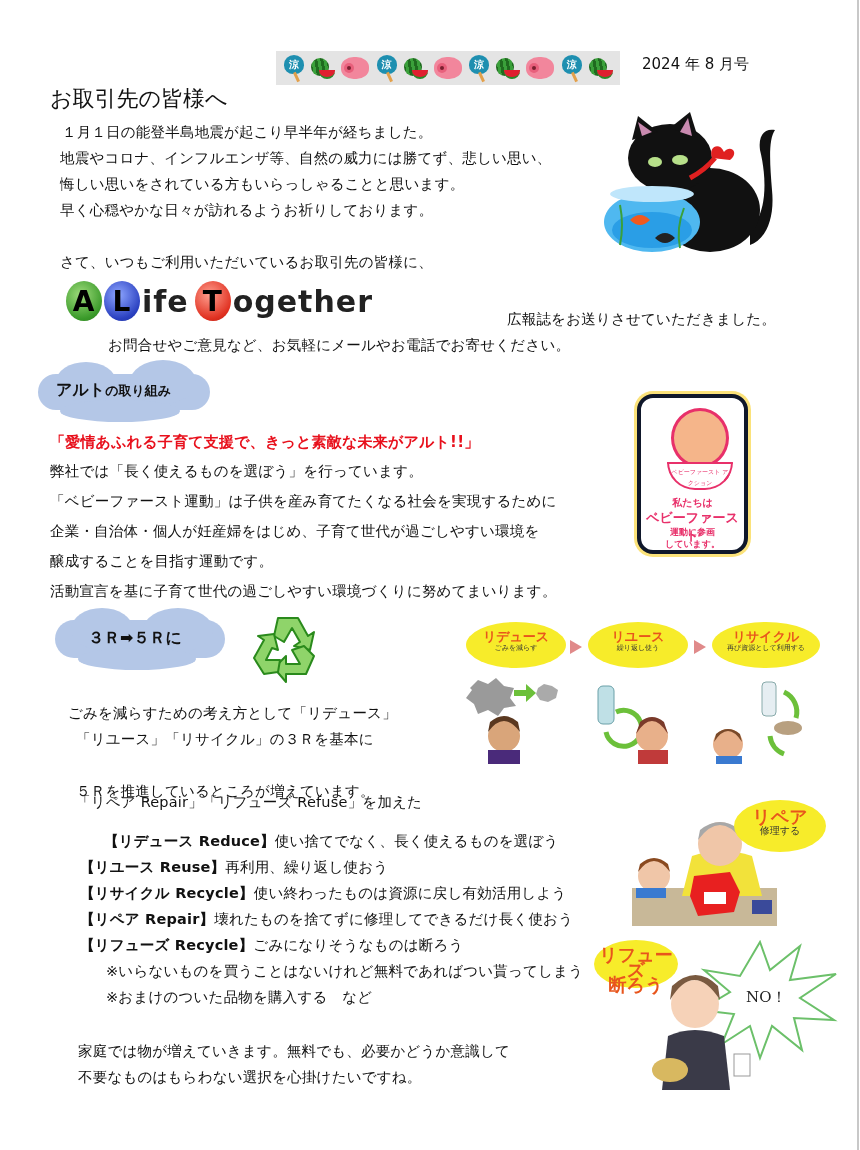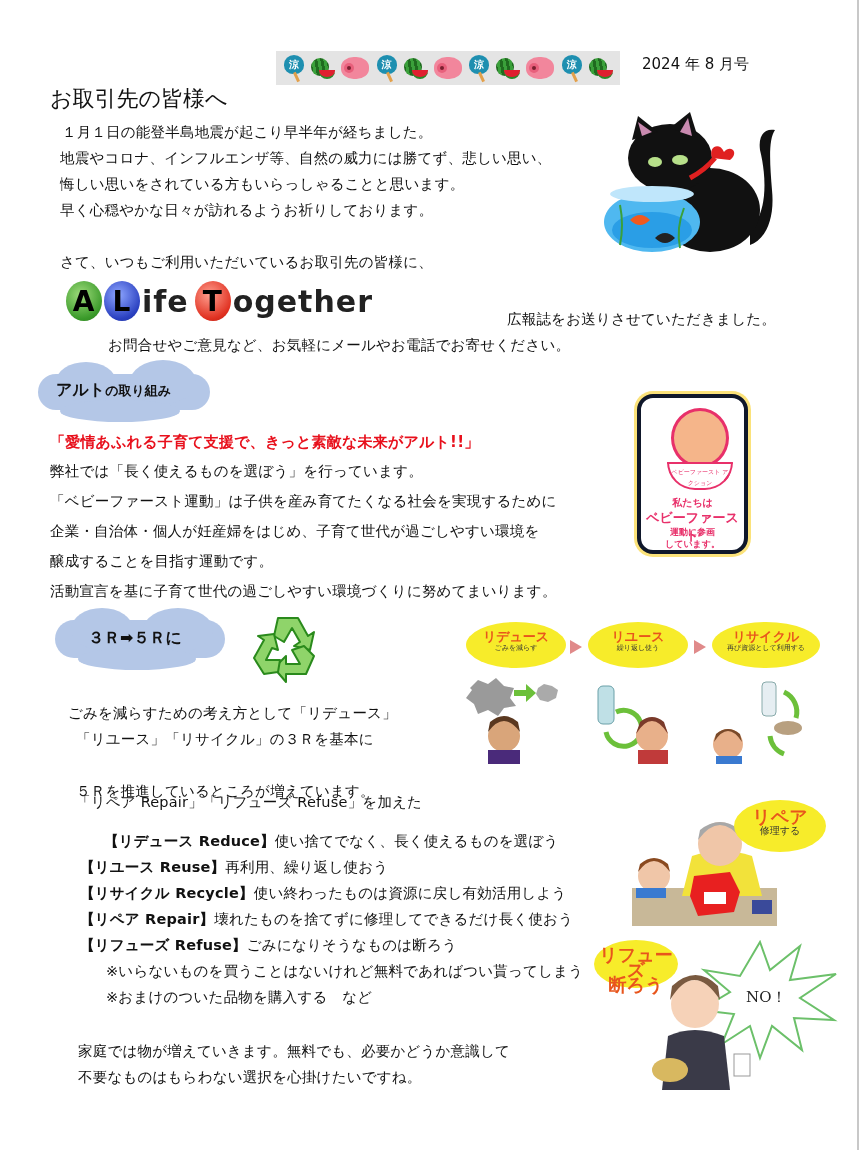--- a/index.html
+++ b/index.html
@@ -223,21 +223,21 @@
 
 <div class="abs txt" style="left:68px; top:700px;">ごみを減らすための考え方として「リデュース」</div>
 <div class="abs txt" style="left:76px; top:726px;">「リユース」「リサイクル」の３Ｒを基本に</div>
 <div class="abs txt" style="left:76px; top:752px;margin-top:37px;">「リペア Repair」「リフューズ Refuse」を加えた</div>
 <div class="abs txt" style="left:76px; top:778px;">５Ｒを推進しているところが増えています。</div>
 
 <div class="abs txt" style="left:80px; top:828px;margin-left:24px;"><b class="k">【リデュース Reduce】</b><span>使い捨てでなく、長く使えるものを選ぼう</span></div>
 <div class="abs txt" style="left:80px; top:854px;"><b class="k">【リユース Reuse】</b><span>再利用、繰り返し使おう</span></div>
 <div class="abs txt" style="left:80px; top:880px;"><b class="k">【リサイクル Recycle】</b><span>使い終わったものは資源に戻し有効活用しよう</span></div>
 <div class="abs txt" style="left:80px; top:906px;"><b class="k">【リペア Repair】</b><span>壊れたものを捨てずに修理してできるだけ長く使おう</span></div>
-<div class="abs txt" style="left:80px; top:932px;"><b class="k">【リフューズ Refuse】</b><span>ごみになりそうなものは断ろう</span></div>
+<div class="abs txt" style="left:80px; top:932px;"><b class="k">【リフューズ Recycle】</b><span>ごみになりそうなものは断ろう</span></div>
 <div class="abs txt" style="left:106px; top:958px;">※いらないものを買うことはないけれど無料であればつい貰ってしまう</div>
 <div class="abs txt" style="left:106px; top:984px;">※おまけのついた品物を購入する　など</div>
 
 <svg class="abs repair-scene" viewBox="0 0 145 110">
   <rect x="0" y="72" width="145" height="38" fill="#c8b898"></rect>
   <path d="M60 40 q30 -10 60 0 l10 40 l-80 0 Z" fill="#f2e23a"></path>
   <circle cx="88" cy="28" r="22" fill="#f0c6a8"></circle>
   <path d="M66 24 q22 -30 44 0 l-2 -10 q-20 -16 -40 0 Z" fill="#a8a8a8"></path>
   <circle cx="22" cy="60" r="16" fill="#f0c6a8"></circle>
   <path d="M6 56 q16 -22 32 0 l-2 -8 q-14 -12 -28 0 Z" fill="#8a4a20"></path>

